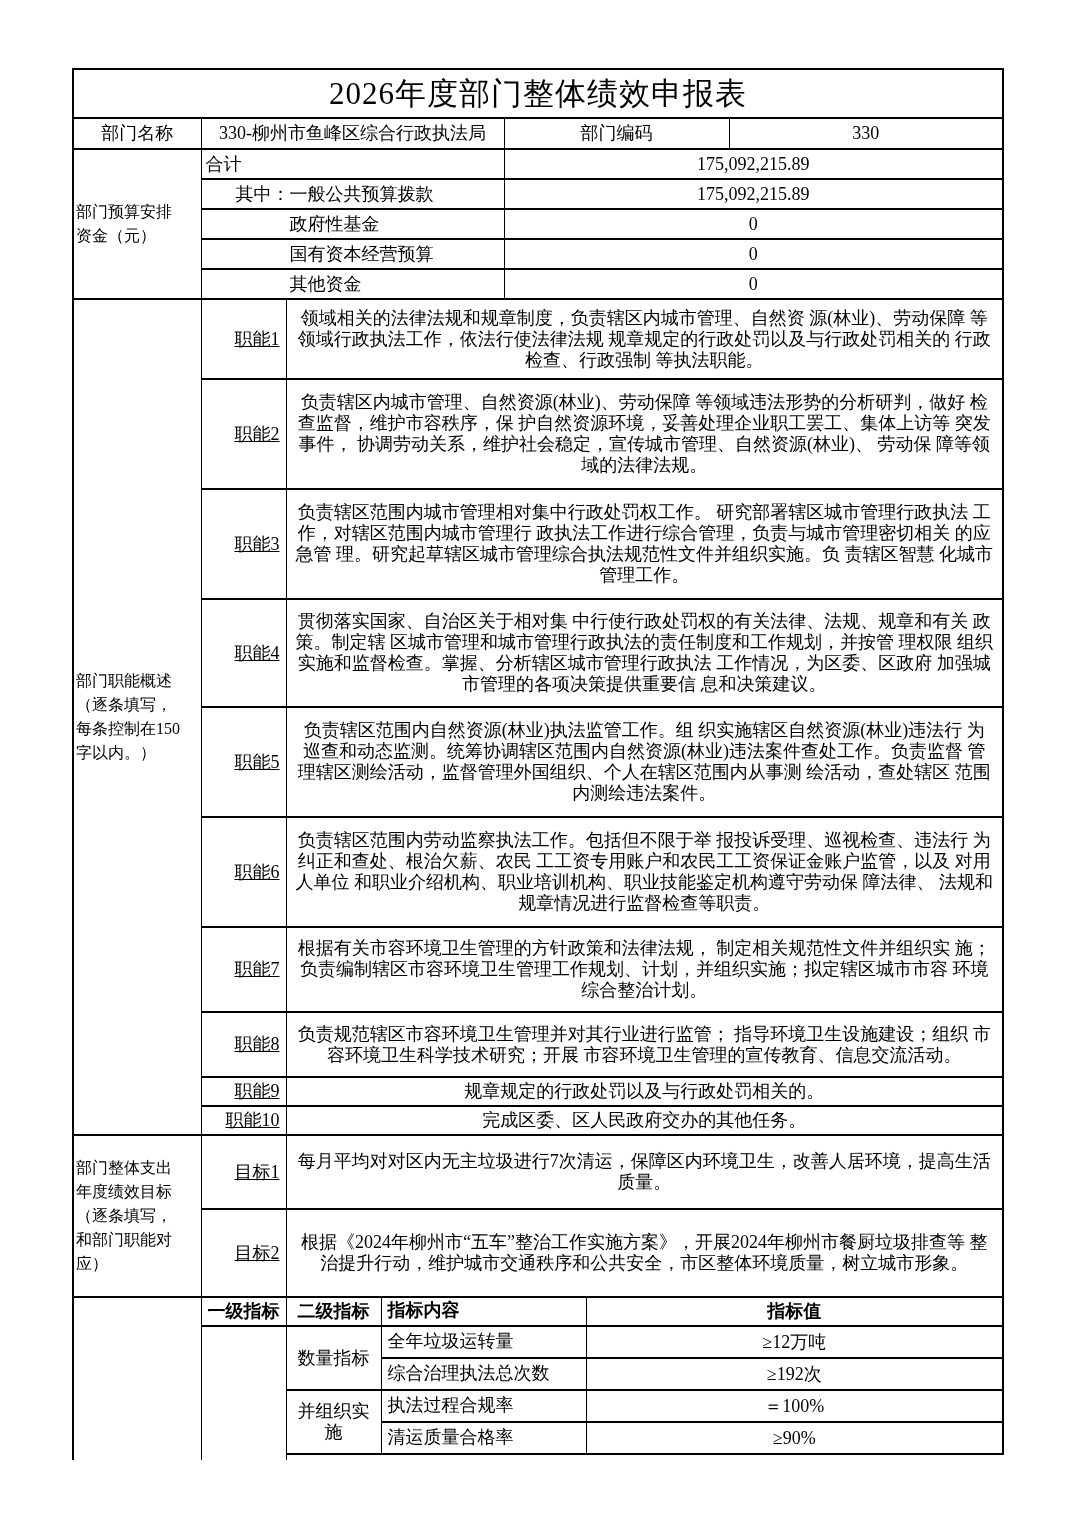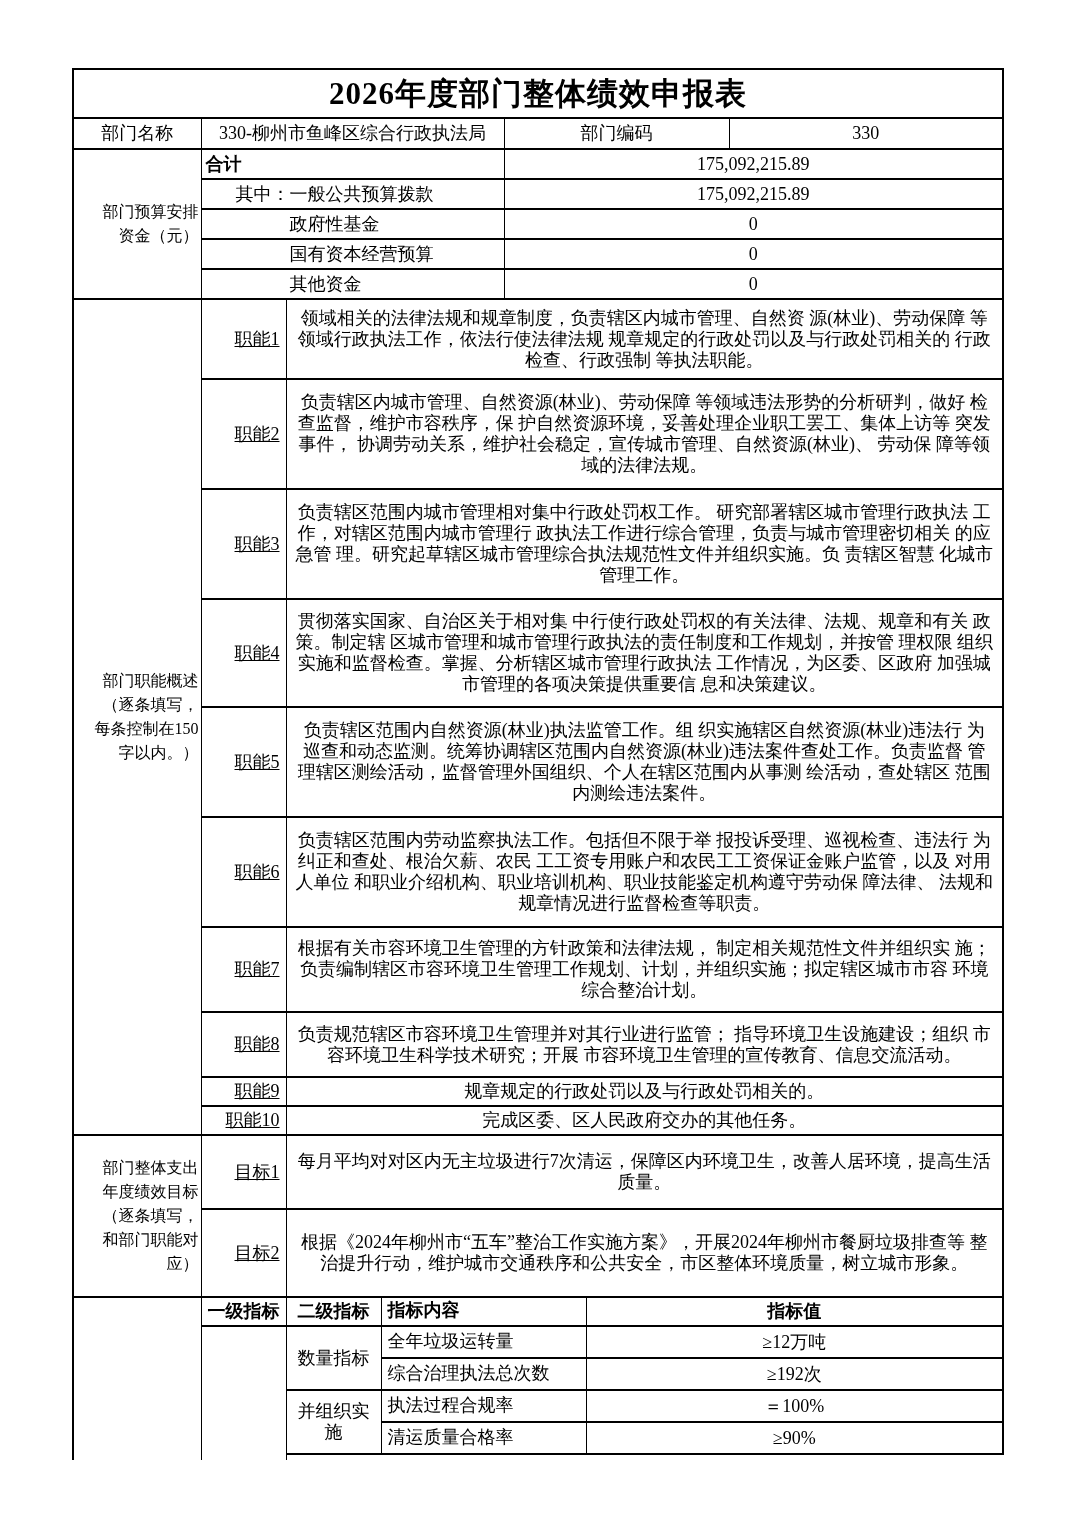--- a/index.html
+++ b/index.html
@@ -16,32 +16,32 @@
   td {
     border: 2px solid #000;
     border-left-width: 1px; border-right-width: 1px;
     font-size: 18px; line-height: 21px;
     vertical-align: middle; padding: 2px 6px;
     overflow: hidden;
   }
   td.ol { border-left-width: 2px; }
   td.or { border-right-width: 2px; }
   td.title {
-    font-size: 31px; font-weight: bold; text-align: center;
+    font-size: 31px; font-weight: normal; text-align: center;
     letter-spacing: 1px; padding: 4px 0; border-radius: 21px;
   }
   td.c { text-align: center; }
   td.sec {
-    text-align: right; white-space: pre-line;
+    text-align: left; white-space: pre-line;
     font-size: 16px; line-height: 24px; padding: 2px;
   }
   td.desc { text-align: center; padding: 3px 9px; }
   td.fn { text-align: right; padding-left: 0; text-decoration: underline; }
   td.blabel { text-align: left; }
-  td.ind0 { padding-left: 4px; font-weight: bold; margin-left: 24px; }
+  td.ind0 { padding-left: 4px; font-weight: normal; margin-left: 24px; }
   td.ind1 { padding-left: 34px; }
   td.ind2 { padding-left: 88px; }
   td.bold { font-weight: bold; }
   td.hleft { text-align: left; padding-left: 6px; font-family: Liberation Mono, monospace; }
   td.cut { border-bottom: none; }
   td.stub { border: none; }
 </style>
 </head>
 <body>
 

